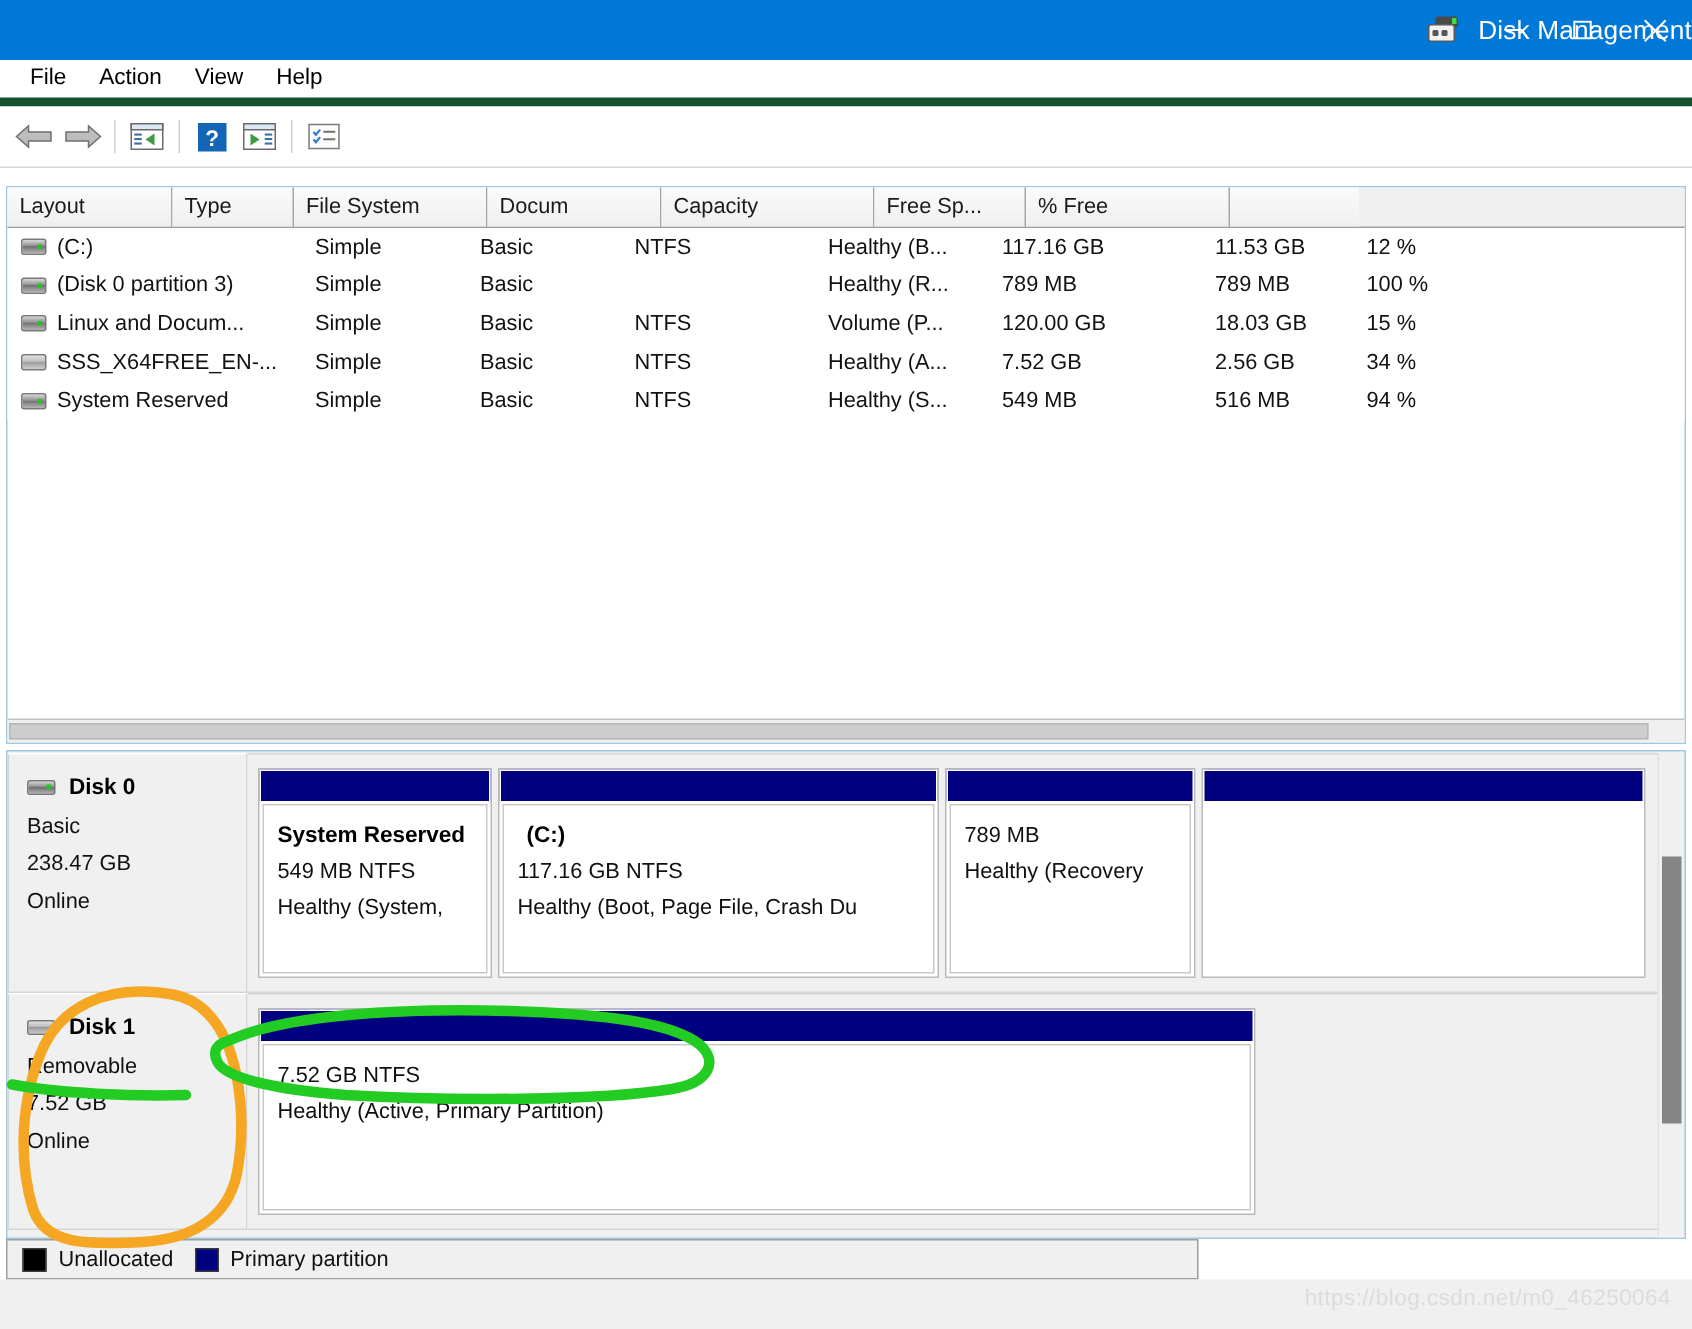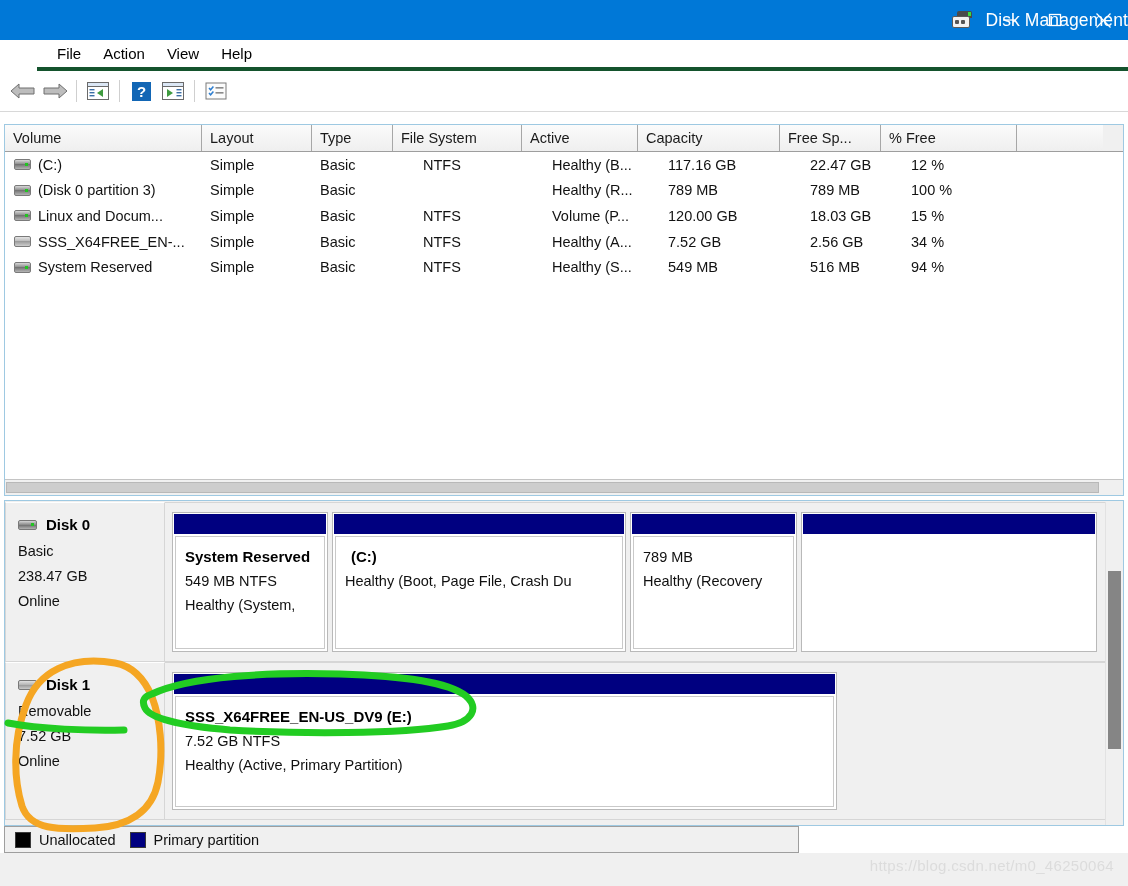--- a/index.html
+++ b/index.html
@@ -84,25 +84,23 @@
     justify-content: center;
   }
   .win-btn.close { width: 50px; }
   .win-btn svg { display: block; }
 
   
   .menubar {
     height: 31px;
     background: #ffffff;
     display: flex;
-    align-items: center;
     padding-left: 9px;
-    border-bottom: 4px solid #14532d;
-    box-sizing: border-box;
-    margin-left: 37px;
+    border-bottom: 6px solid #14532d;
+    box-sizing: border-box;
   }
   .menu-item {
     font-size: 15px;
     color: #000000;
     padding: 3px 11px;
     cursor: default;
   }
 
   
   .toolbar {
@@ -445,45 +443,44 @@
       <polyline points="5,7 6.6,8.8 9.4,5.4" fill="none" stroke="#2f7fd0" stroke-width="1.5"></polyline>
       <polyline points="5,12 6.6,13.8 9.4,10.4" fill="none" stroke="#2f7fd0" stroke-width="1.5"></polyline>
       <rect x="11.5" y="6.2" width="8" height="1.3" fill="#6f6f6f"></rect>
       <rect x="11.5" y="11.2" width="8" height="1.3" fill="#6f6f6f"></rect>
     </svg>
   </div>
 </div>
 
 <div class="table-wrap">
   <div class="thead">
-    <div class="th" style="width:197px">Volume</div>
     <div class="th" style="width:110px">Layout</div>
     <div class="th" style="width:81px">Type</div>
     <div class="th" style="width:129px">File System</div>
-    <div class="th" style="width:116px">Active</div>
+    <div class="th" style="width:116px">Docum</div>
     <div class="th" style="width:142px">Capacity</div>
     <div class="th" style="width:101px">Free Sp...</div>
     <div class="th" style="width:136px">% Free</div>
     <div class="th" style="width:86px;border-right:none"></div>
   </div>
   <div class="tbody">
 
     <div class="trow">
       <div class="td vol" style="width:197px">
         <span class="vol-icon">
             <span class="vled"></span>
           </span>
         <span>(C:)</span>
       </div>
       <div class="td" style="width:110px">Simple</div>
       <div class="td" style="width:103px">Basic</div>
       <div class="td" style="width:129px">NTFS</div>
       <div class="td" style="width:116px">Healthy (B...</div>
       <div class="td" style="width:142px">117.16 GB</div>
-      <div class="td" style="width:101px">22.47 GB</div>
+      <div class="td" style="width:101px">11.53 GB</div>
       <div class="td" style="width:136px">12 %</div>
     </div>
 
     <div class="trow">
       <div class="td vol" style="width:197px">
         <span class="vol-icon">
             <span class="vled"></span>
           </span>
         <span>(Disk 0 partition 3)</span>
       </div>
@@ -570,20 +567,21 @@
           <div class="part-label">System Reserved</div>
           <div class="part-size">549 MB NTFS</div>
           <div class="part-health">Healthy (System,</div>
         </div>
       </div>
 
       <div class="part" style="width:294px">
         <div class="part-bar"></div>
         <div class="part-body">
           <div class="part-label" style="padding-left:6px">(C:)</div>
+          <div class="part-size">117.16 GB NTFS</div>
           <div class="part-health">Healthy (Boot, Page File, Crash Du</div>
         </div>
       </div>
 
       <div class="part" style="width:167px">
         <div class="part-bar"></div>
         <div class="part-body">
           <div class="part-label"></div>
           <div class="part-size">789 MB</div>
           <div class="part-health">Healthy (Recovery</div>
@@ -604,21 +602,20 @@
         <span class="disk-name">Disk 1</span>
       </div>
       <div class="disk-meta">Removable</div>
       <div class="disk-meta">7.52 GB</div>
       <div class="disk-meta">Online</div>
     </div>
     <div class="disk-parts">
       <div class="part" style="width:665px">
         <div class="part-bar"></div>
         <div class="part-body">
-          <div class="part-label">SSS_X64FREE_EN-US_DV9  (E:)</div>
           <div class="part-size">7.52 GB NTFS</div>
           <div class="part-health">Healthy (Active, Primary Partition)</div>
         </div>
       </div>
     </div>
   </div>
 
   <div class="vscroll">
     <div class="vthumb"></div>
   </div>

